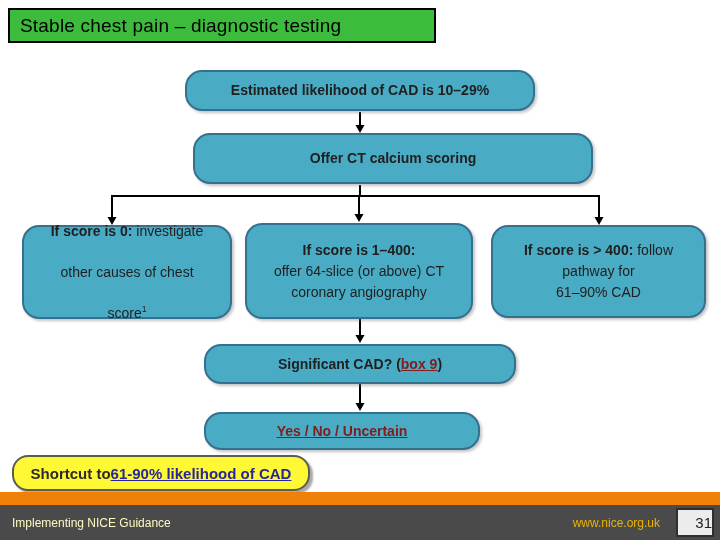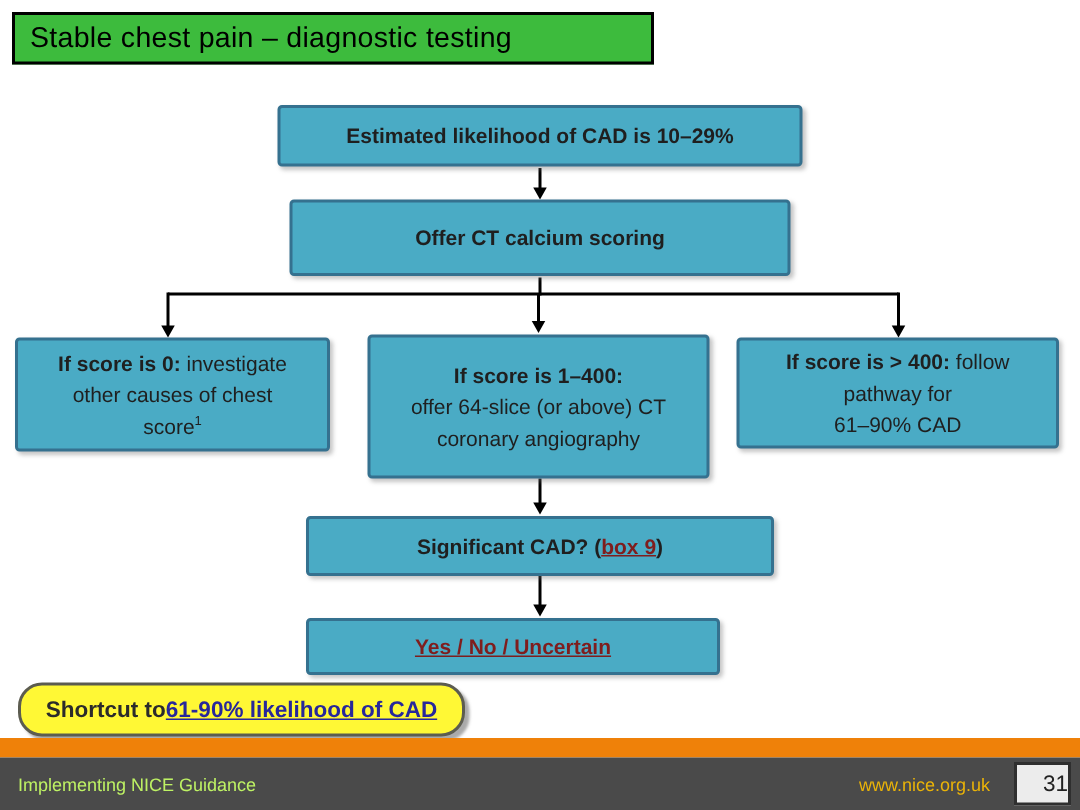--- a/index.html
+++ b/index.html
@@ -19,37 +19,37 @@
     display: flex; align-items: center;
     padding-left: 10px;
     font-size: 19px; color: #000000;
     letter-spacing: 0.2px;
   }
   .connectors { position: absolute; left: 0; top: 0; width: 720px; height: 540px; }
   .node {
     position: absolute;
     background: #4aabc5;
     border: 2px solid #35718f;
-    border-radius: 3px;
+    border-radius: 17px;
     display: flex; flex-direction: column;
     align-items: center; justify-content: center;
     text-align: left;
     color: #1f1f1f;
     font-size: 14px;
     box-shadow: 2px 2px 3px rgba(110,110,110,0.40);
   }
   .node .line { line-height: 21px; }
   .semibold { font-weight: 600; }
   .node b { font-weight: 700; }
   .node sup { font-size: 0.62em; vertical-align: super; line-height: 0; }
   .n-step1 { left: 185px; top: 70px;  width: 350px; height: 41px; }
-  .n-step2 { left: 193px; top: 133px; width: 334px; height: 51px; }
-  .n-left  { left: 10px;  top: 225px; width: 210px; height: 76px; }
+  .n-step2 { left: 193px; top: 133px; width: 400px; height: 51px; }
+  .n-left  { left: 22px;  top: 225px; width: 210px; height: 94px; gap: 20px; }
   .n-mid   { left: 245px; top: 223px; width: 228px; height: 96px; }
-  .n-right { left: 491px; top: 225px; width: 215px; height: 74px; }
+  .n-right { left: 491px; top: 225px; width: 215px; height: 93px; }
   .n-sig   { left: 204px; top: 344px; width: 312px; height: 40px; }
   .n-yes   { left: 204px; top: 412px; width: 276px; height: 38px; }
   a.flowlink, .flowlink {
     color: #7f1d1d;
     text-decoration: underline;
     font-weight: 600;
     cursor: pointer;
   }
   .shortcut-box {
     position: absolute; left: 12px; top: 455px;
@@ -68,21 +68,21 @@
     background: #ef8109;
   }
   .footer {
     position: absolute; left: 0; top: 505px;
     width: 720px; height: 35px;
     background: #4a4a4a;
   }
   .footer-left {
     position: absolute; left: 12px; top: 0; height: 35px;
     display: flex; align-items: center;
-    color: #bef264; font-size: 12px;
+    color: #fef9c3; font-size: 12px;
   }
   .footer-right {
     position: absolute; right: 60px; top: 0; height: 35px;
     display: flex; align-items: center;
     color: #eab308; font-size: 12px;
   }
   .page-box {
     position: absolute; left: 676px; top: 3px;
     width: 38px; height: 29px;
     background: #ececec;

